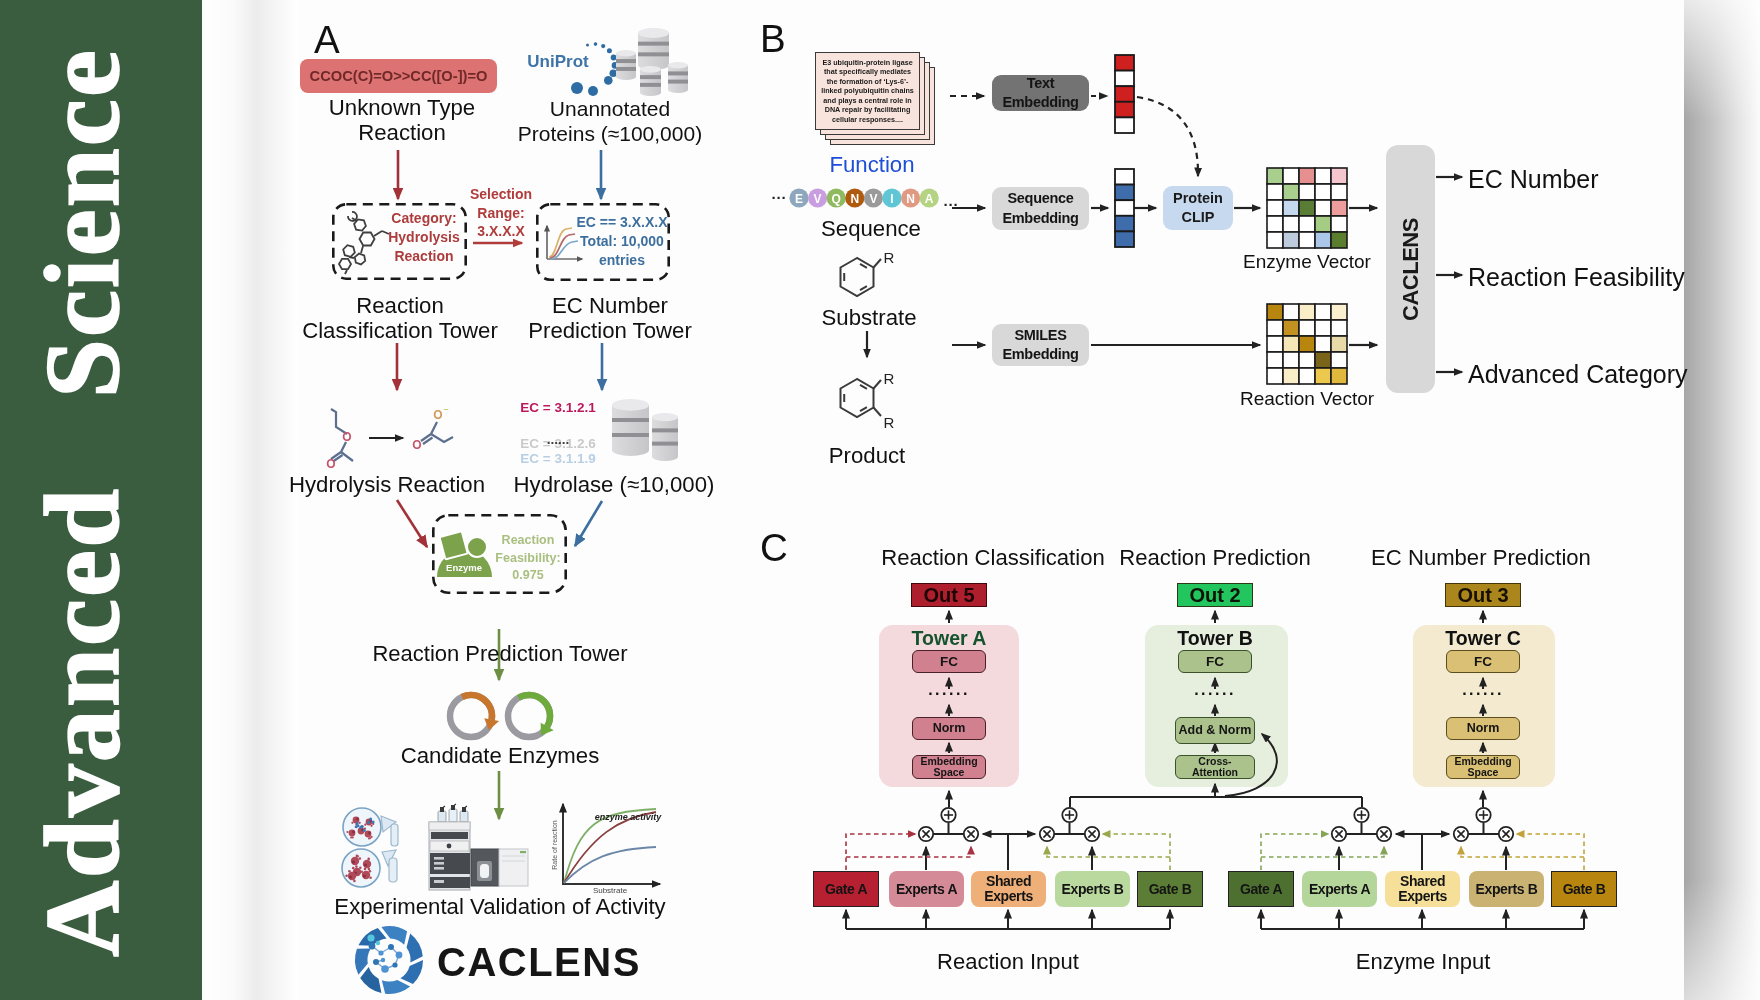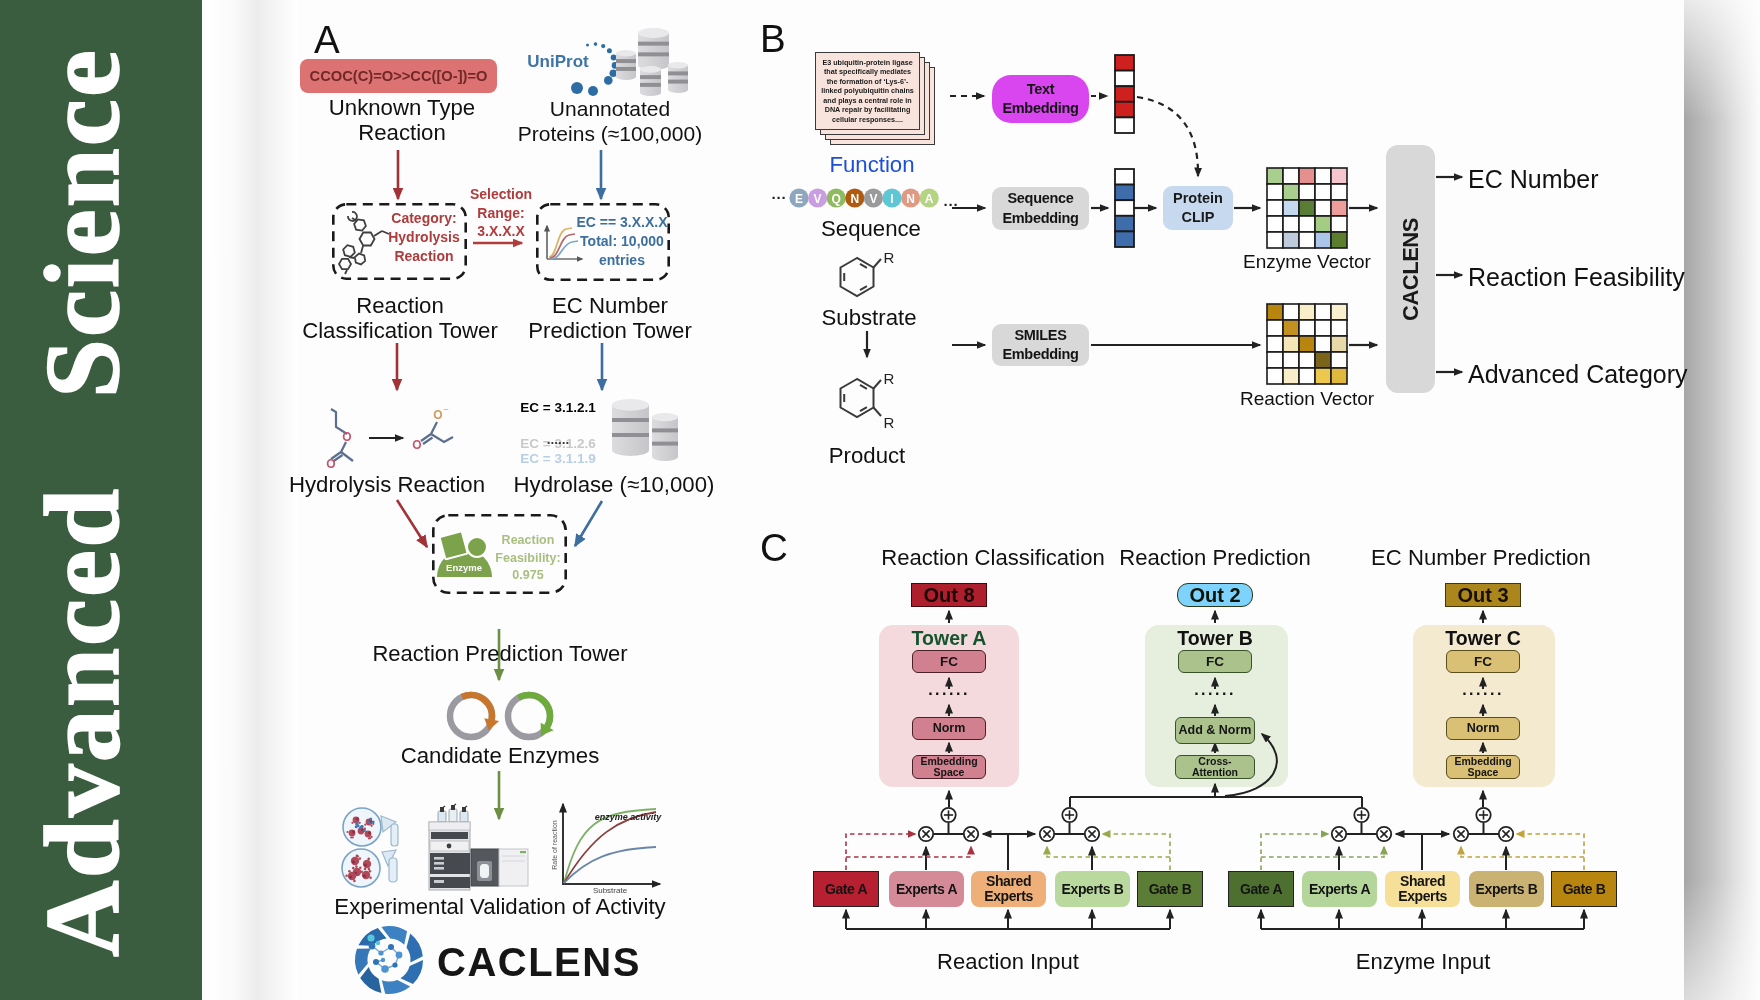--- a/index.html
+++ b/index.html
@@ -473,58 +473,58 @@
 <div class="lbl" style="left:314px;top:18px;font-size:38.5px;">A</div>
 <div class="box" style="left:300px;top:59px;width:197px;height:34px;background:#dc7272;border-radius:8px;font-size:14.7px;font-weight:bold;line-height:15px;color:#702828;z-index:3;">CCOC(C)=O&gt;&gt;CC([O-])=O</div>
 <div class="lbl ctr" style="left:402px;top:95px;font-size:22.2px;font-weight:normal;color:#111;line-height:25px;z-index:3;">Unknown Type<br>Reaction</div>
 <div class="lbl ctr" style="left:558px;top:52px;font-size:17px;font-weight:bold;color:#3e74a8;line-height:19px;z-index:3;">UniProt</div>
 <div class="lbl ctr" style="left:610px;top:96px;font-size:21px;font-weight:normal;color:#111;line-height:25px;z-index:3;">Unannotated<br>Proteins (≈100,000)</div>
 <div class="lbl ctr" style="left:424px;top:209px;font-size:14px;font-weight:bold;color:#ad3c3c;line-height:19px;z-index:3;">Category:<br>Hydrolysis<br>Reaction</div>
 <div class="lbl ctr" style="left:501px;top:185px;font-size:14px;font-weight:bold;color:#b13c3c;line-height:18.5px;z-index:3;">Selection<br>Range:<br>3.X.X.X</div>
 <div class="lbl ctr" style="left:622px;top:213px;font-size:14px;font-weight:bold;color:#3d6f9e;line-height:19px;z-index:3;">EC == 3.X.X.X<br>Total: 10,000<br>entries</div>
 <div class="lbl ctr" style="left:400px;top:293px;font-size:22.2px;font-weight:normal;color:#111;line-height:25px;z-index:3;">Reaction<br>Classification Tower</div>
 <div class="lbl ctr" style="left:610px;top:293px;font-size:22.2px;font-weight:normal;color:#111;line-height:25px;z-index:3;">EC Number<br>Prediction Tower</div>
-<div class="lbl ctr" style="left:558px;top:399px;font-size:13.5px;font-weight:bold;color:#000000;line-height:17px;z-index:3;">EC = 3.1.2.1</div>
+<div class="lbl ctr" style="left:558px;top:399px;font-size:13.5px;font-weight:bold;color:#be185d;line-height:17px;z-index:3;">EC = 3.1.2.1</div>
 <div class="lbl ctr" style="left:558px;top:416px;font-size:13.5px;font-weight:bold;color:#c9c9c9;line-height:17px;z-index:3;margin-top:19px;">EC = 3.1.2.6</div>
 <div class="lbl ctr" style="left:558px;top:431px;font-size:13.5px;font-weight:bold;color:#3a3a3a;line-height:17px;z-index:3;">......</div>
 <div class="lbl ctr" style="left:558px;top:450px;font-size:13.5px;font-weight:bold;color:#b8cfe3;line-height:17px;z-index:3;">EC = 3.1.1.9</div>
 <div class="lbl ctr" style="left:387px;top:472px;font-size:22.2px;font-weight:normal;color:#111;line-height:25px;z-index:3;">Hydrolysis Reaction</div>
 <div class="lbl ctr" style="left:614px;top:472px;font-size:22.2px;font-weight:normal;color:#111;line-height:25px;z-index:3;">Hydrolase (≈10,000)</div>
 <div class="lbl ctr" style="left:528px;top:532px;font-size:12.5px;font-weight:bold;color:#a9bf80;line-height:17.5px;z-index:3;">Reaction<br>Feasibility:<br>0.975</div>
 <div class="lbl ctr" style="left:500px;top:605px;font-size:22px;font-weight:normal;color:#111;line-height:25px;z-index:3;margin-top:36px;">Reaction Prediction Tower</div>
 <div class="lbl ctr" style="left:500px;top:743px;font-size:22.2px;font-weight:normal;color:#111;line-height:25px;z-index:3;">Candidate Enzymes</div>
 <div class="lbl ctr" style="left:500px;top:894px;font-size:22.2px;font-weight:normal;color:#111;line-height:25px;z-index:3;">Experimental Validation of Activity</div>
 <div class="lbl" style="left:437px;top:941px;font-size:40px;font-weight:bold;color:#161616;letter-spacing:1.5px;line-height:42px;">CACLENS</div>
 <div class="lbl" style="left:760px;top:17px;font-size:38.5px;">B</div>
 <div class="abs" style="left:830px;top:67px;width:105px;height:78px;background:#f8e4dc;border:1.6px solid #3a3a3a;box-sizing:border-box;"></div>
 <div class="abs" style="left:825px;top:62px;width:105px;height:78px;background:#f8e4dc;border:1.6px solid #3a3a3a;box-sizing:border-box;"></div>
 <div class="abs" style="left:820px;top:57px;width:105px;height:78px;background:#f8e4dc;border:1.6px solid #3a3a3a;box-sizing:border-box;"></div>
 <div class="box" style="left:815px;top:52px;width:105px;height:78px;background:#f8e4dc;border:1.6px solid #3a3a3a;font-size:7.2px;font-weight:bold;line-height:9.5px;color:#1a1a1a;padding:0 2px;white-space:normal;">E3 ubiquitin-protein ligase that specifically mediates the formation of ‘Lys-6’-linked polyubiquitin chains and plays a central role in DNA repair by facilitating cellular responses....</div>
 <div class="lbl ctr" style="left:872px;top:152px;font-size:22.2px;font-weight:normal;color:#1d4ed8;line-height:25px;z-index:3;">Function</div>
-<div class="box" style="left:992px;top:75px;width:97px;height:48px;background:#d946ef;border-radius:19px;font-size:14.5px;font-weight:bold;line-height:19.5px;color:#141414;z-index:3;letter-spacing:-0.3px;">Text<br>Embedding</div>
+<div class="box" style="left:992px;top:75px;width:97px;height:36px;background:#737373;border-radius:9px;font-size:14.5px;font-weight:bold;line-height:19.5px;color:#141414;z-index:3;letter-spacing:-0.3px;">Text<br>Embedding</div>
 <div class="lbl ctr" style="left:871px;top:216px;font-size:22.2px;font-weight:normal;color:#111;line-height:25px;z-index:3;">Sequence</div>
 <div class="box" style="left:992px;top:187px;width:97px;height:43px;background:#d8d8d8;border-radius:9px;font-size:14.5px;font-weight:bold;line-height:19.5px;color:#141414;z-index:3;letter-spacing:-0.3px;">Sequence<br>Embedding</div>
 <div class="box" style="left:1163px;top:186px;width:70px;height:44px;background:#c7d9ef;border-radius:9px;font-size:14.5px;font-weight:bold;line-height:19.5px;color:#1a1a1a;z-index:3;">Protein<br>CLIP</div>
 <div class="lbl ctr" style="left:869px;top:305px;font-size:22.2px;font-weight:normal;color:#111;line-height:25px;z-index:3;">Substrate</div>
 <div class="lbl ctr" style="left:867px;top:443px;font-size:22.2px;font-weight:normal;color:#111;line-height:25px;z-index:3;">Product</div>
 <div class="box" style="left:992px;top:324px;width:97px;height:42px;background:#d8d8d8;border-radius:9px;font-size:14.5px;font-weight:bold;line-height:19.5px;color:#141414;z-index:3;letter-spacing:-0.3px;">SMILES<br>Embedding</div>
 <div class="lbl ctr" style="left:1307px;top:251px;font-size:19px;font-weight:normal;color:#111;line-height:21px;z-index:3;">Enzyme Vector</div>
 <div class="lbl ctr" style="left:1307px;top:388px;font-size:19px;font-weight:normal;color:#111;line-height:21px;z-index:3;">Reaction Vector</div>
 <div class="box" style="left:1386px;top:145px;width:49px;height:248px;background:#d8d8d8;border-radius:12px;font-size:22px;font-weight:bold;line-height:23px;color:#1a1a1a;z-index:3;">
     <span style="transform:rotate(-90deg);white-space:nowrap;display:block;letter-spacing:-0.5px;">CACLENS</span>
   </div>
 <div class="lbl" style="left:1468px;top:165px;font-size:25px;">EC Number</div>
 <div class="lbl" style="left:1468px;top:263px;font-size:25px;">Reaction Feasibility</div>
 <div class="lbl" style="left:1468px;top:360px;font-size:25px;">Advanced Category</div>
 <div class="lbl" style="left:760px;top:526px;font-size:38.5px;">C</div>
 <div class="lbl ctr" style="left:949px;top:545px;font-size:22.1px;font-weight:normal;color:#111;line-height:25px;z-index:3;margin-left:44px;">Reaction Classification</div>
 <div class="lbl ctr" style="left:1215px;top:545px;font-size:22.1px;font-weight:normal;color:#111;line-height:25px;z-index:3;">Reaction Prediction</div>
 <div class="lbl ctr" style="left:1481px;top:545px;font-size:22.1px;font-weight:normal;color:#111;line-height:25px;z-index:3;">EC Number Prediction</div>
-<div class="box" style="left:911px;top:583px;width:76px;height:24px;background:#ae1f2d;border-radius:0px;border:1.8px solid #43080d;font-size:20px;font-weight:bold;line-height:21px;color:#1c0406;z-index:3;">Out 8</div>
-<div class="box" style="left:1177px;top:583px;width:76px;height:24px;background:#7dd3fc;border-radius:11px;border:1.8px solid #2b3a14;font-size:20px;font-weight:bold;line-height:21px;color:#0d1405;z-index:3;">Out 2</div>
+<div class="box" style="left:911px;top:583px;width:76px;height:24px;background:#ae1f2d;border-radius:0px;border:1.8px solid #43080d;font-size:20px;font-weight:bold;line-height:21px;color:#1c0406;z-index:3;">Out 5</div>
+<div class="box" style="left:1177px;top:583px;width:76px;height:24px;background:#22c55e;border-radius:0px;border:1.8px solid #2b3a14;font-size:20px;font-weight:bold;line-height:21px;color:#0d1405;z-index:3;">Out 2</div>
 <div class="box" style="left:1445px;top:583px;width:76px;height:24px;background:#ab861d;border-radius:0px;border:1.8px solid #45350a;font-size:20px;font-weight:bold;line-height:21px;color:#171002;z-index:3;">Out 3</div>
 <div class="lbl ctr" style="left:949px;top:627px;font-size:19.5px;font-weight:bold;color:#14532d;line-height:22px;z-index:3;">Tower A</div>
 <div class="lbl ctr" style="left:1215px;top:627px;font-size:19.5px;font-weight:bold;color:#111;line-height:22px;z-index:3;">Tower B</div>
 <div class="lbl ctr" style="left:1483px;top:627px;font-size:19.5px;font-weight:bold;color:#111;line-height:22px;z-index:3;">Tower C</div>
 <div class="box" style="left:912px;top:650px;width:74px;height:23px;background:#d0808f;border-radius:6px;border:1.6px solid #4a2128;font-size:13.5px;font-weight:bold;line-height:14px;color:#141414;z-index:3;">FC</div>
 <div class="lbl ctr" style="left:949px;top:681px;font-size:16px;font-weight:bold;letter-spacing:2.5px;z-index:3;">......</div>
 <div class="box" style="left:1178px;top:650px;width:74px;height:23px;background:#abc28c;border-radius:6px;border:1.6px solid #39522a;font-size:13.5px;font-weight:bold;line-height:14px;color:#141414;z-index:3;">FC</div>
 <div class="lbl ctr" style="left:1215px;top:681px;font-size:16px;font-weight:bold;letter-spacing:2.5px;z-index:3;">......</div>
 <div class="box" style="left:1446px;top:650px;width:74px;height:23px;background:#d9c075;border-radius:6px;border:1.6px solid #5a4d1e;font-size:13.5px;font-weight:bold;line-height:14px;color:#141414;z-index:3;">FC</div>
 <div class="lbl ctr" style="left:1483px;top:681px;font-size:16px;font-weight:bold;letter-spacing:2.5px;z-index:3;">......</div>

